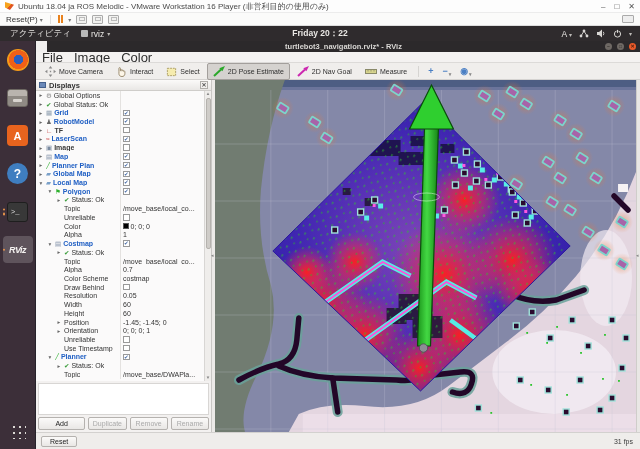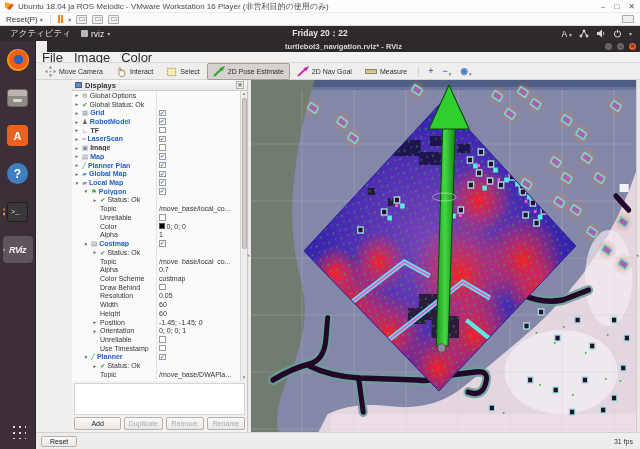--- a/index.html
+++ b/index.html
@@ -62,21 +62,21 @@
   .tool{display:flex;align-items:center;gap:3px;padding:2px 5px;border:1px solid transparent;border-radius:2px;white-space:nowrap;}
   .tool.active{background:#d5d2cf;border-color:#a39f9c;}
   .tool svg{display:block;}
   .tsep{width:1px;height:11px;background:#d6d4d1;margin:0 4px;}
   .zbtn{color:#4a7fc4;font-weight:bold;font-size:9px;padding:0 4px;display:flex;align-items:flex-start;gap:1px;}
   .zbtn .zcaret{font-size:5px;color:#888;margin-top:5px;}
 
   .rmain{flex:1;display:flex;min-height:0;}
 
   
-  .dpanel{width:176px;flex:0 0 176px;display:flex;flex-direction:column;background:#f3f1f0;border-right:1px solid #c9c7c5;margin-left:36px;}
+  .dpanel{width:176px;flex:0 0 176px;display:flex;flex-direction:column;background:#f3f1f0;border-right:1px solid #c9c7c5;}
   .dp-header{height:11px;flex:0 0 11px;display:flex;align-items:center;gap:3px;font-size:7.5px;font-weight:bold;color:#333;background:linear-gradient(#fbfaf9,#e9e7e5);border-bottom:1px solid #cfcdca;padding:0 3px;}
   .dp-hicon{width:7px;height:6px;background:#6a88b8;border:1px solid #44608c;}
   .dp-title{flex:1;}
   .dp-close{width:8px;height:8px;border:1px solid #b0aeab;background:#f2f0ee;font-size:6px;line-height:7px;text-align:center;color:#555;}
   .dp-tree{flex:1;position:relative;background:#fbfafa;overflow:hidden;padding-right:7px;}
   .trow{height:8.72px;display:flex;align-items:center;font-size:7px;color:#333;}
   .tleft{flex:0 0 84px;display:flex;align-items:center;gap:2px;overflow:hidden;white-space:nowrap;}
   .tright{flex:1;height:100%;border-left:1px solid #e4e2e0;padding-left:2px;display:flex;align-items:center;gap:2px;overflow:hidden;white-space:nowrap;}
   .texp{width:6px;font-size:5.5px;color:#666;text-align:center;flex:0 0 6px;}
   .ticon{font-size:6.5px;line-height:7px;}

